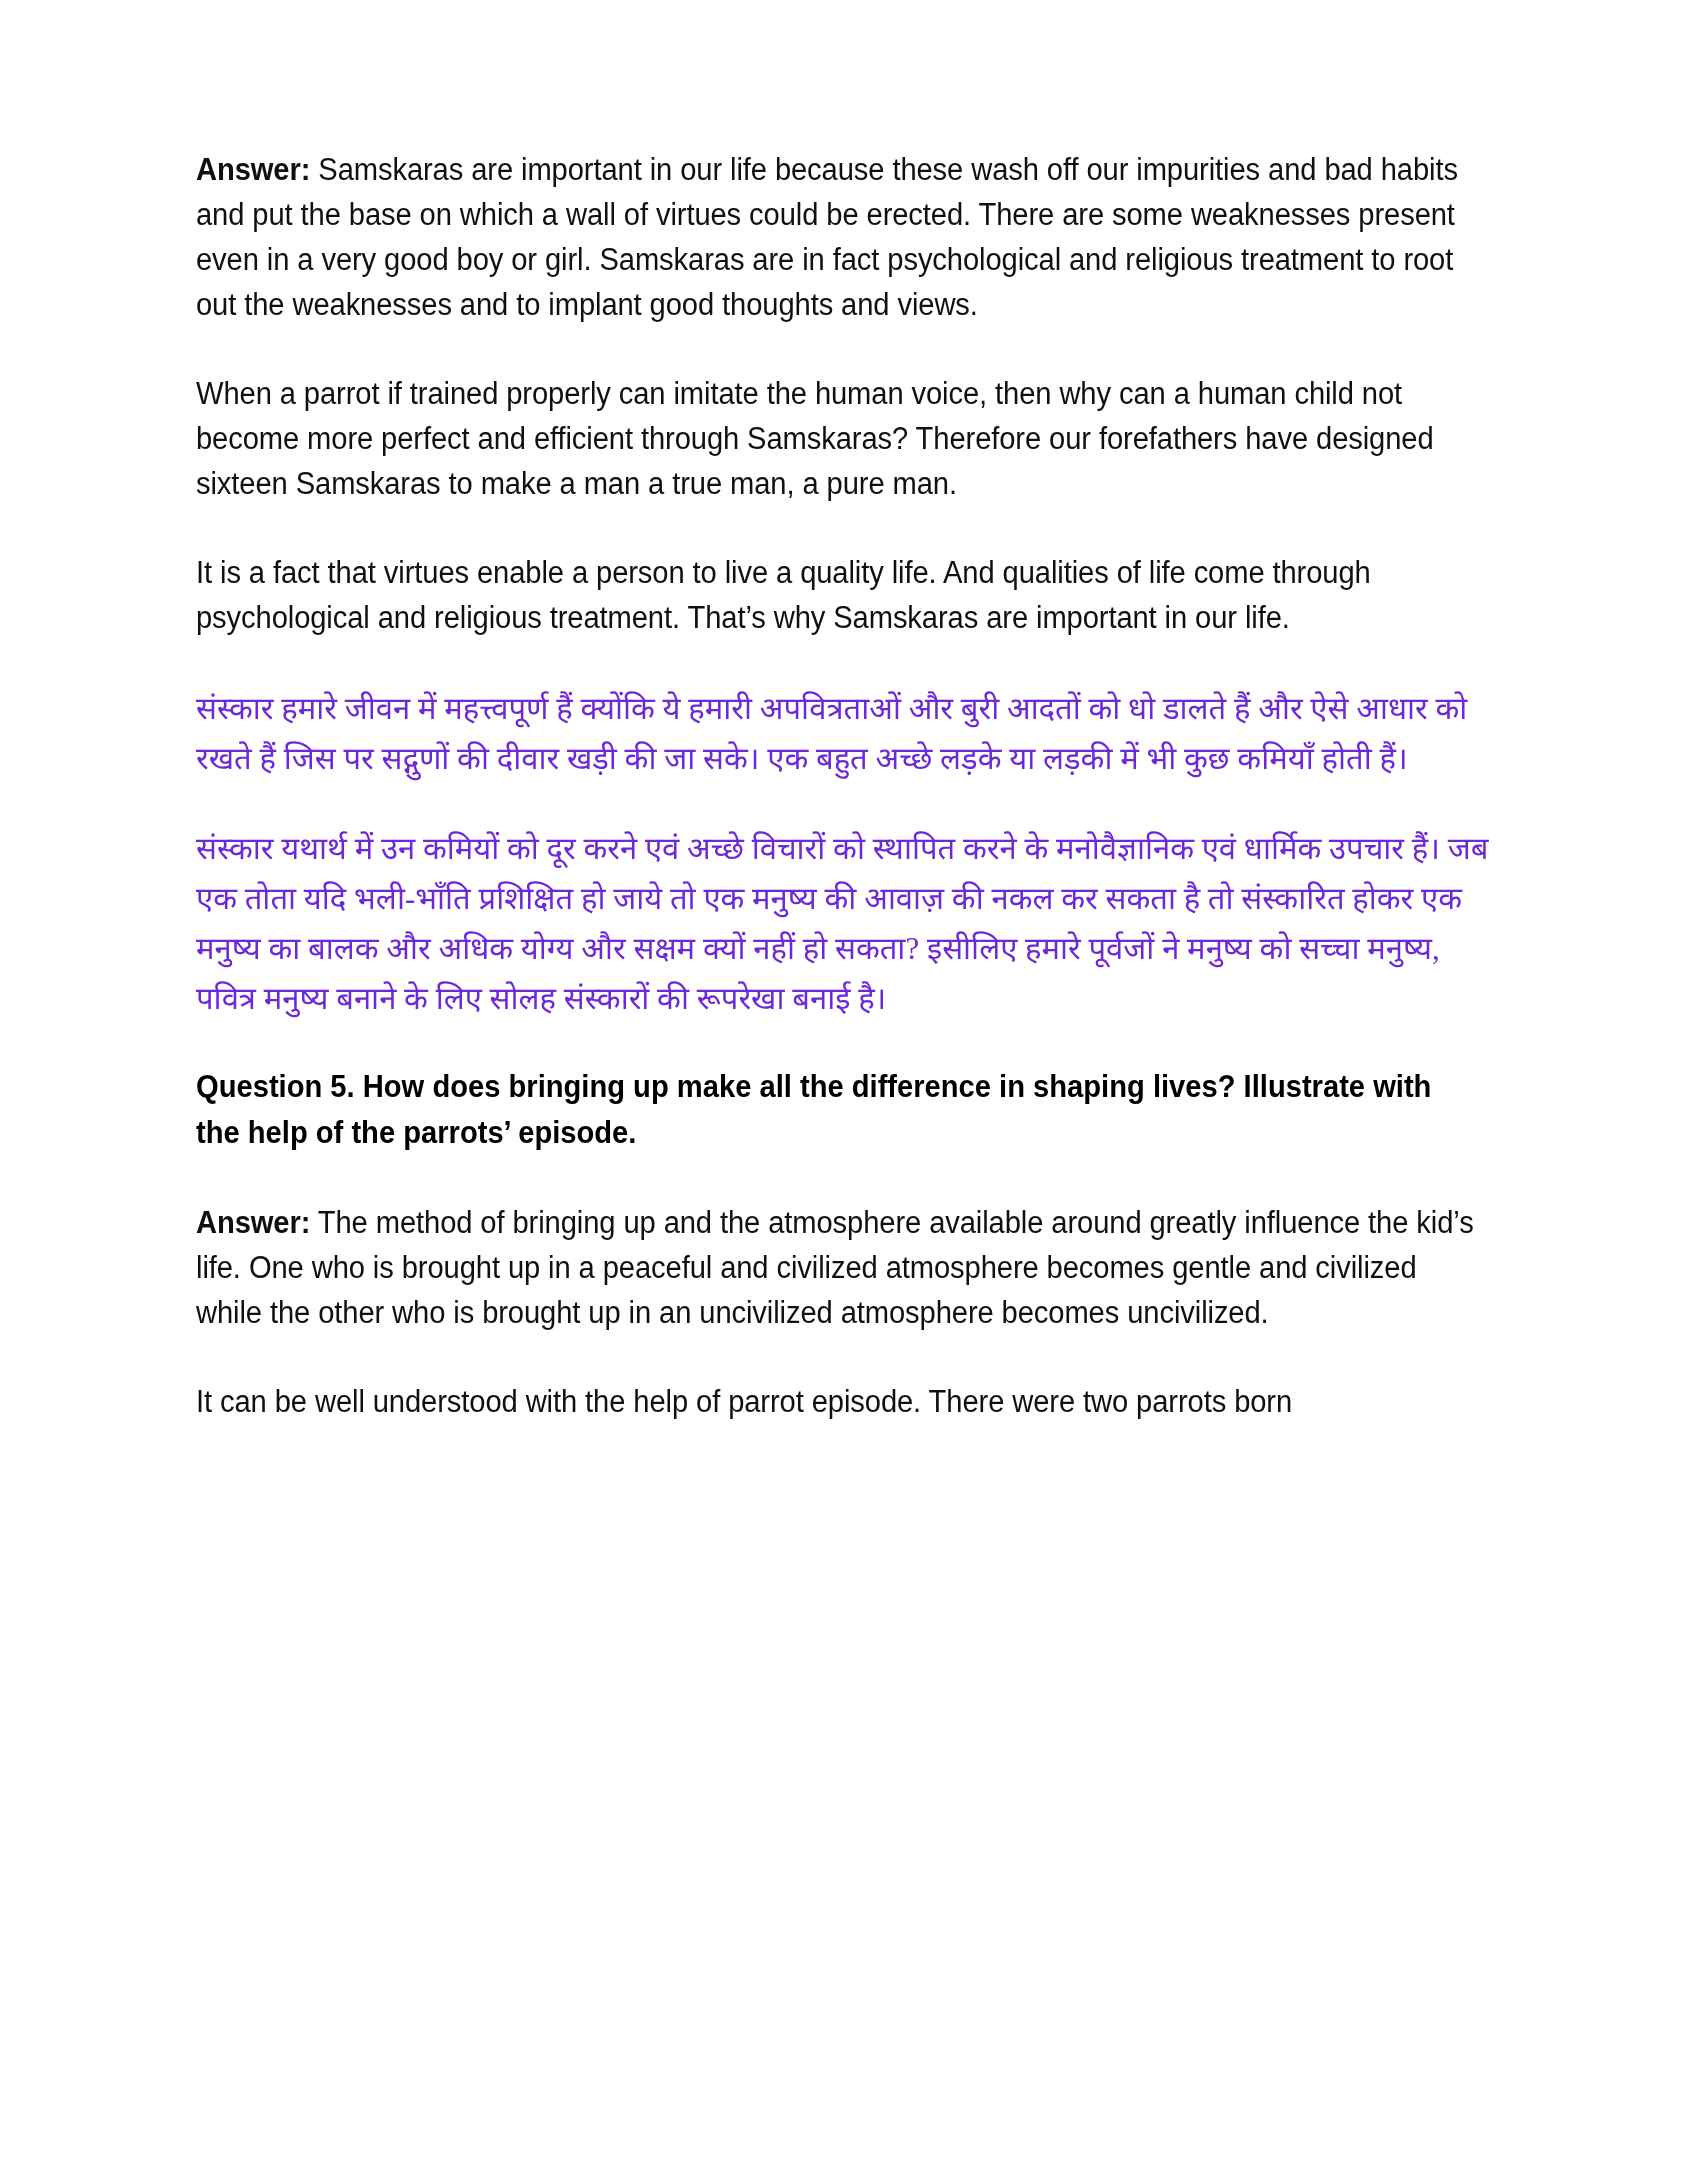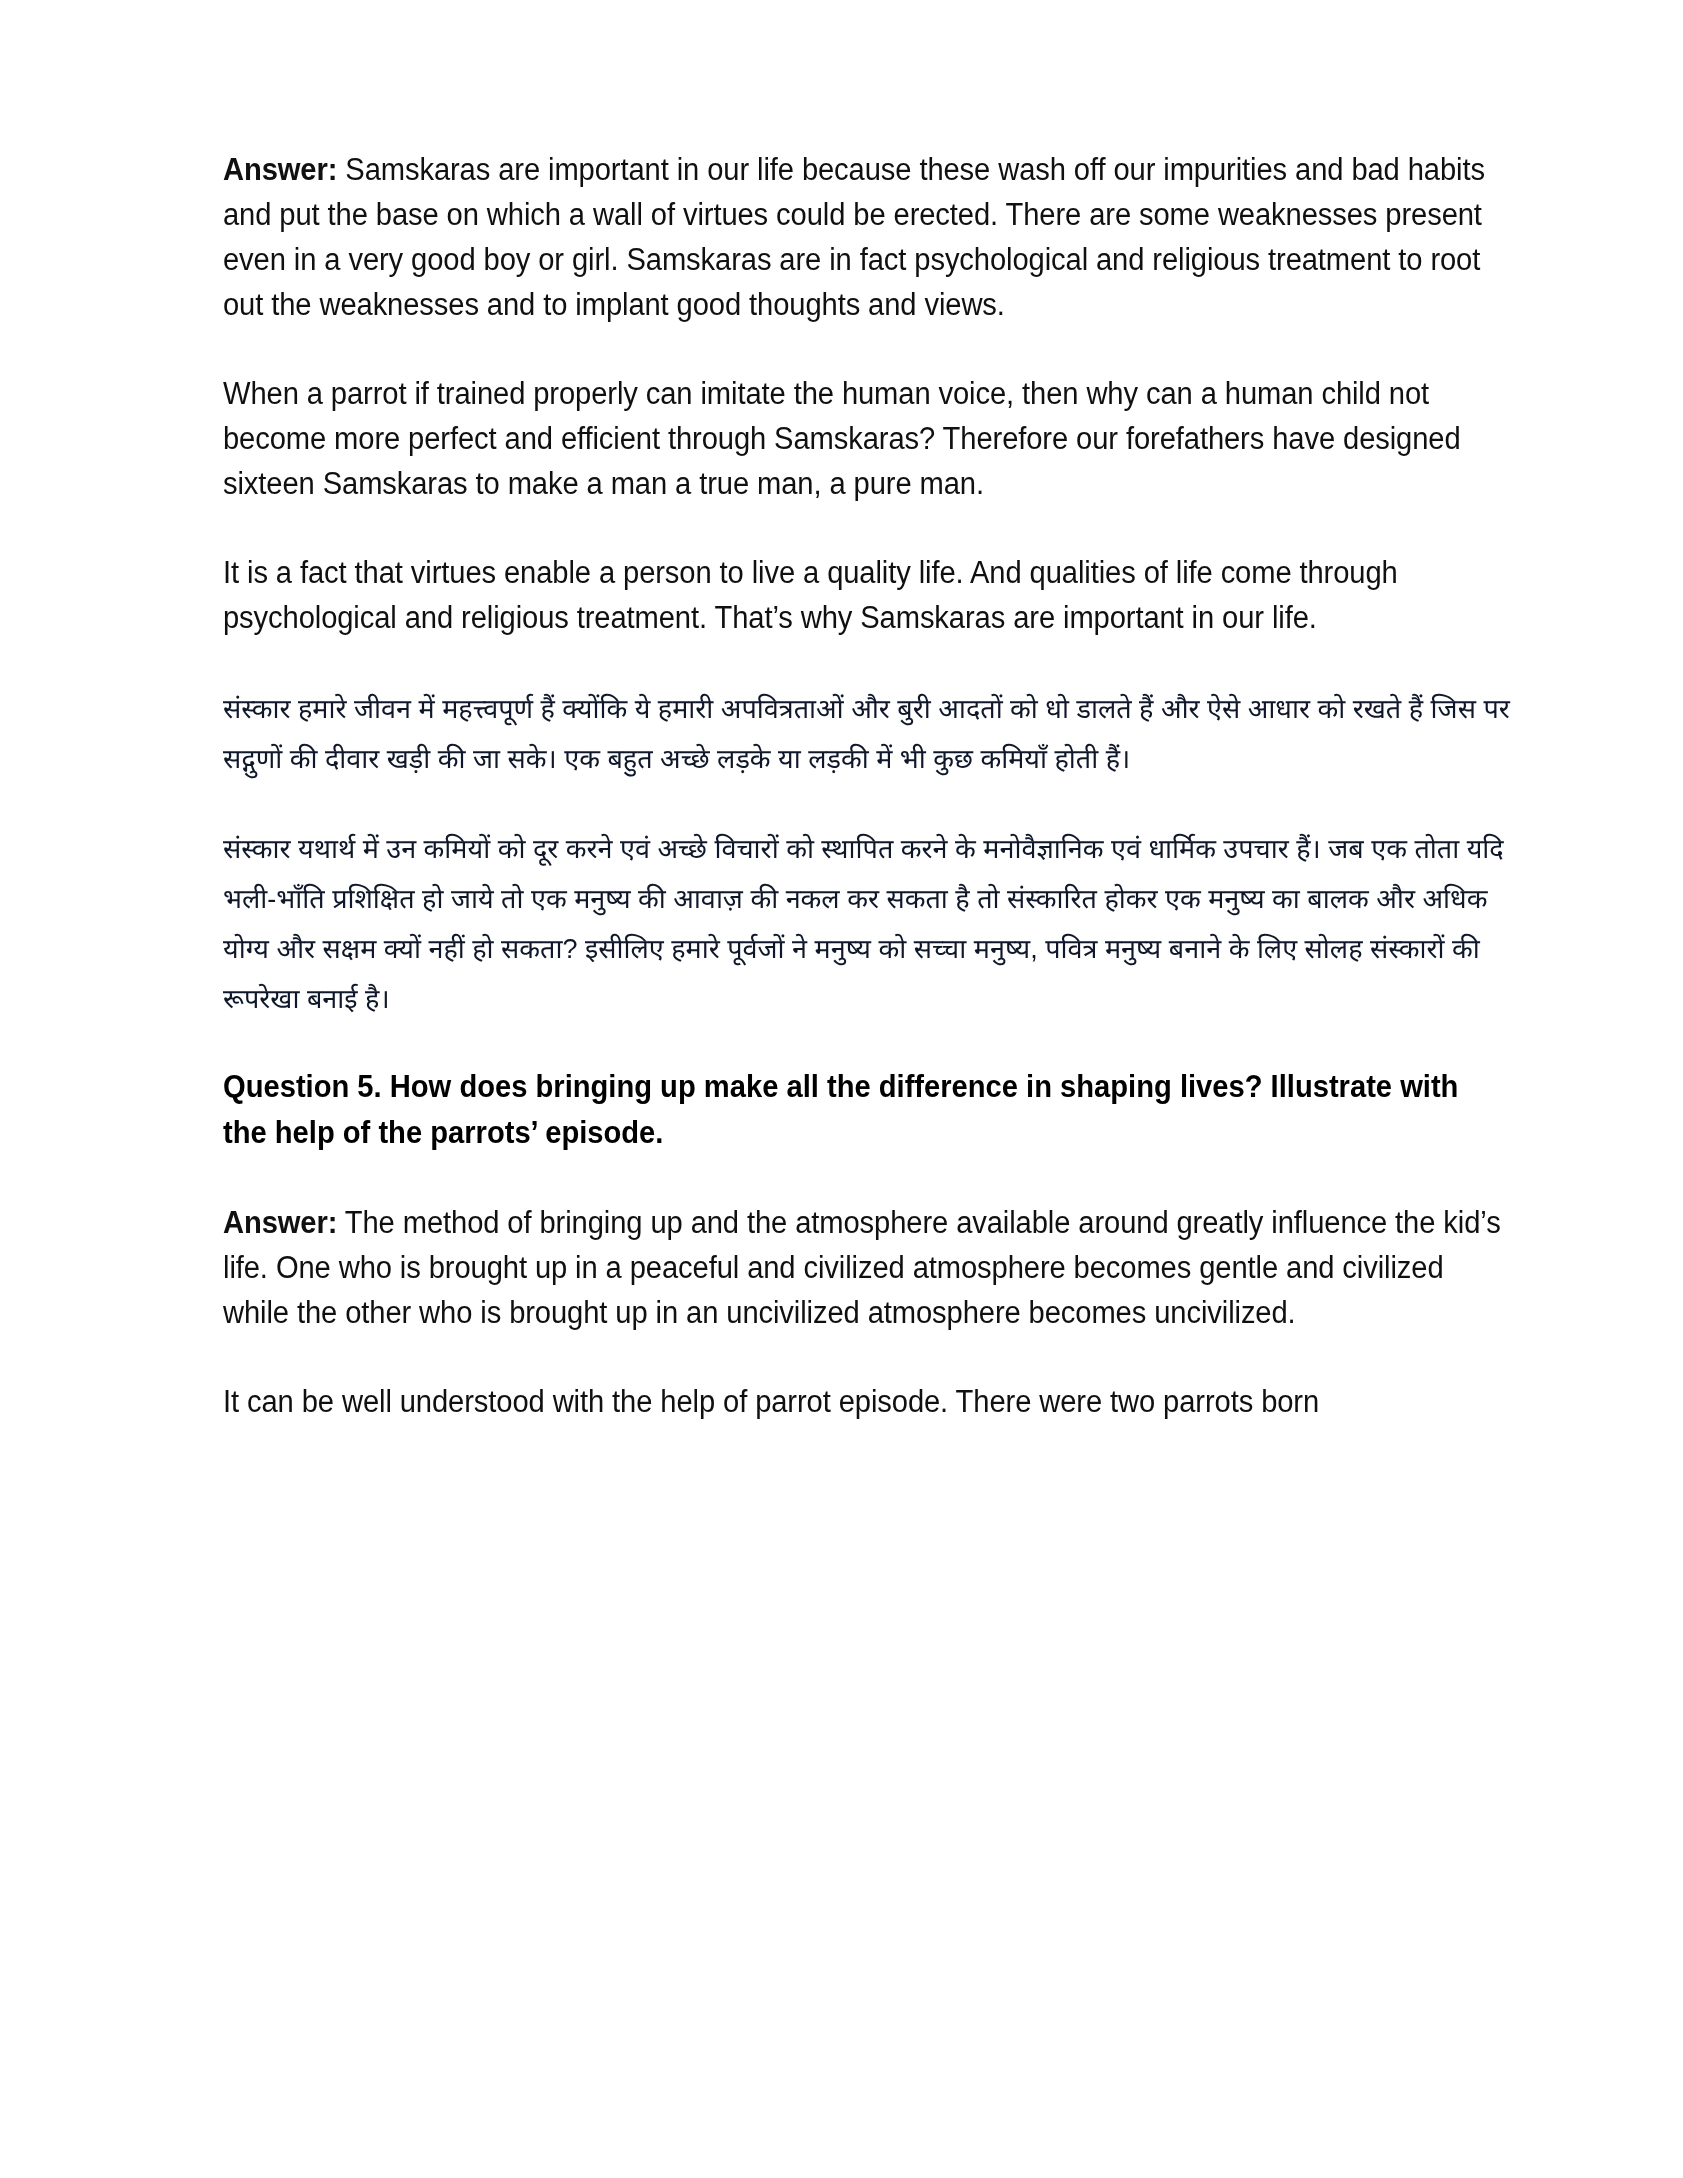--- a/index.html
+++ b/index.html
@@ -17,42 +17,41 @@
   .page {
     position: relative;
     width: 1683px;
     height: 2178px;
     background: #ffffff;
     box-sizing: border-box;
     padding: 147px 198px 0 196px;
   }
   .content {
     width: 1287px;
-    margin-left: 27px;
   }
   
   p.en {
     margin: 0 0 44px 0;
     font-family: "Liberation Sans", "DejaVu Sans", sans-serif;
     font-size: 31px;
     line-height: 45px;
     letter-spacing: -0.1px;
     color: #101010;
     text-align: left;
     transform: scaleX(0.94);
     transform-origin: left top;
     width: 1368px;
   }
   
   p.hi {
     margin: 0 0 40px 0;
-    font-family: Liberation Sans, sans-serif;
-    font-size: 27px;
+    font-family: Liberation Serif, serif;
+    font-size: 31px;
     line-height: 50px;
-    color: #0f172a;
+    color: #6d28d9;
     text-align: left;
     width: 1307px;
   }
   .lead {
     font-weight: bold;
   }
   h3.qheading {
     margin: 0 0 44px 0;
     font-family: "Liberation Sans", "DejaVu Sans", sans-serif;
     font-size: 31px;

